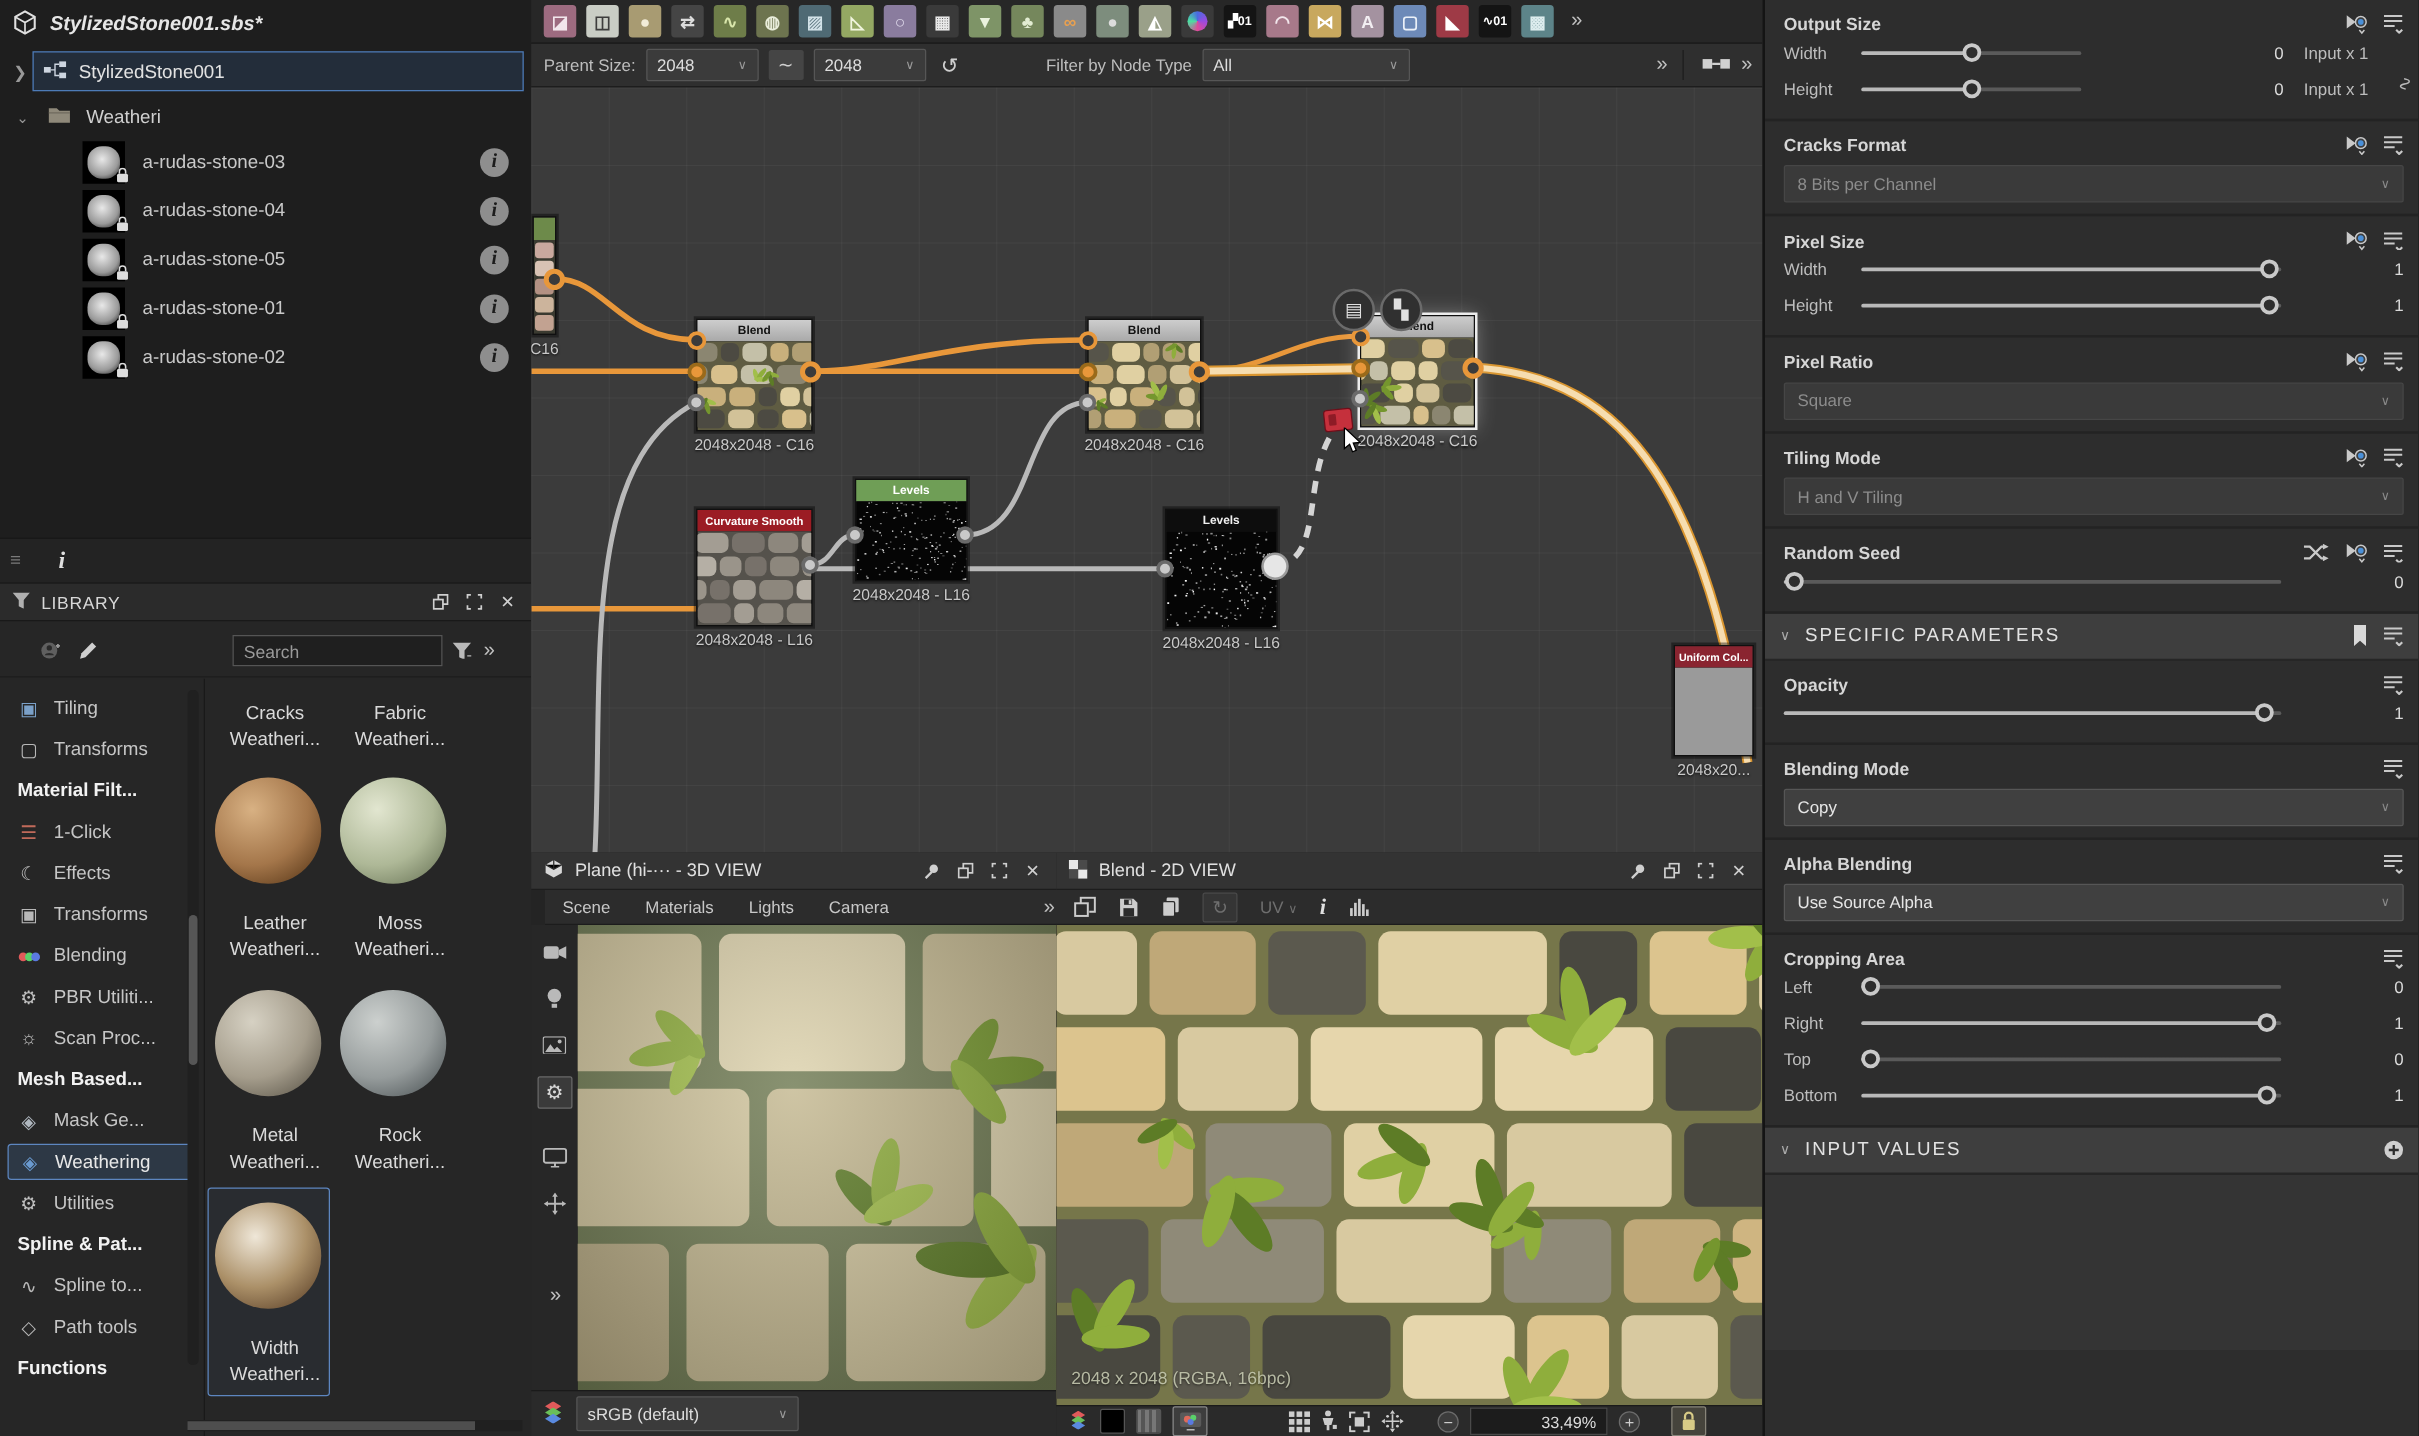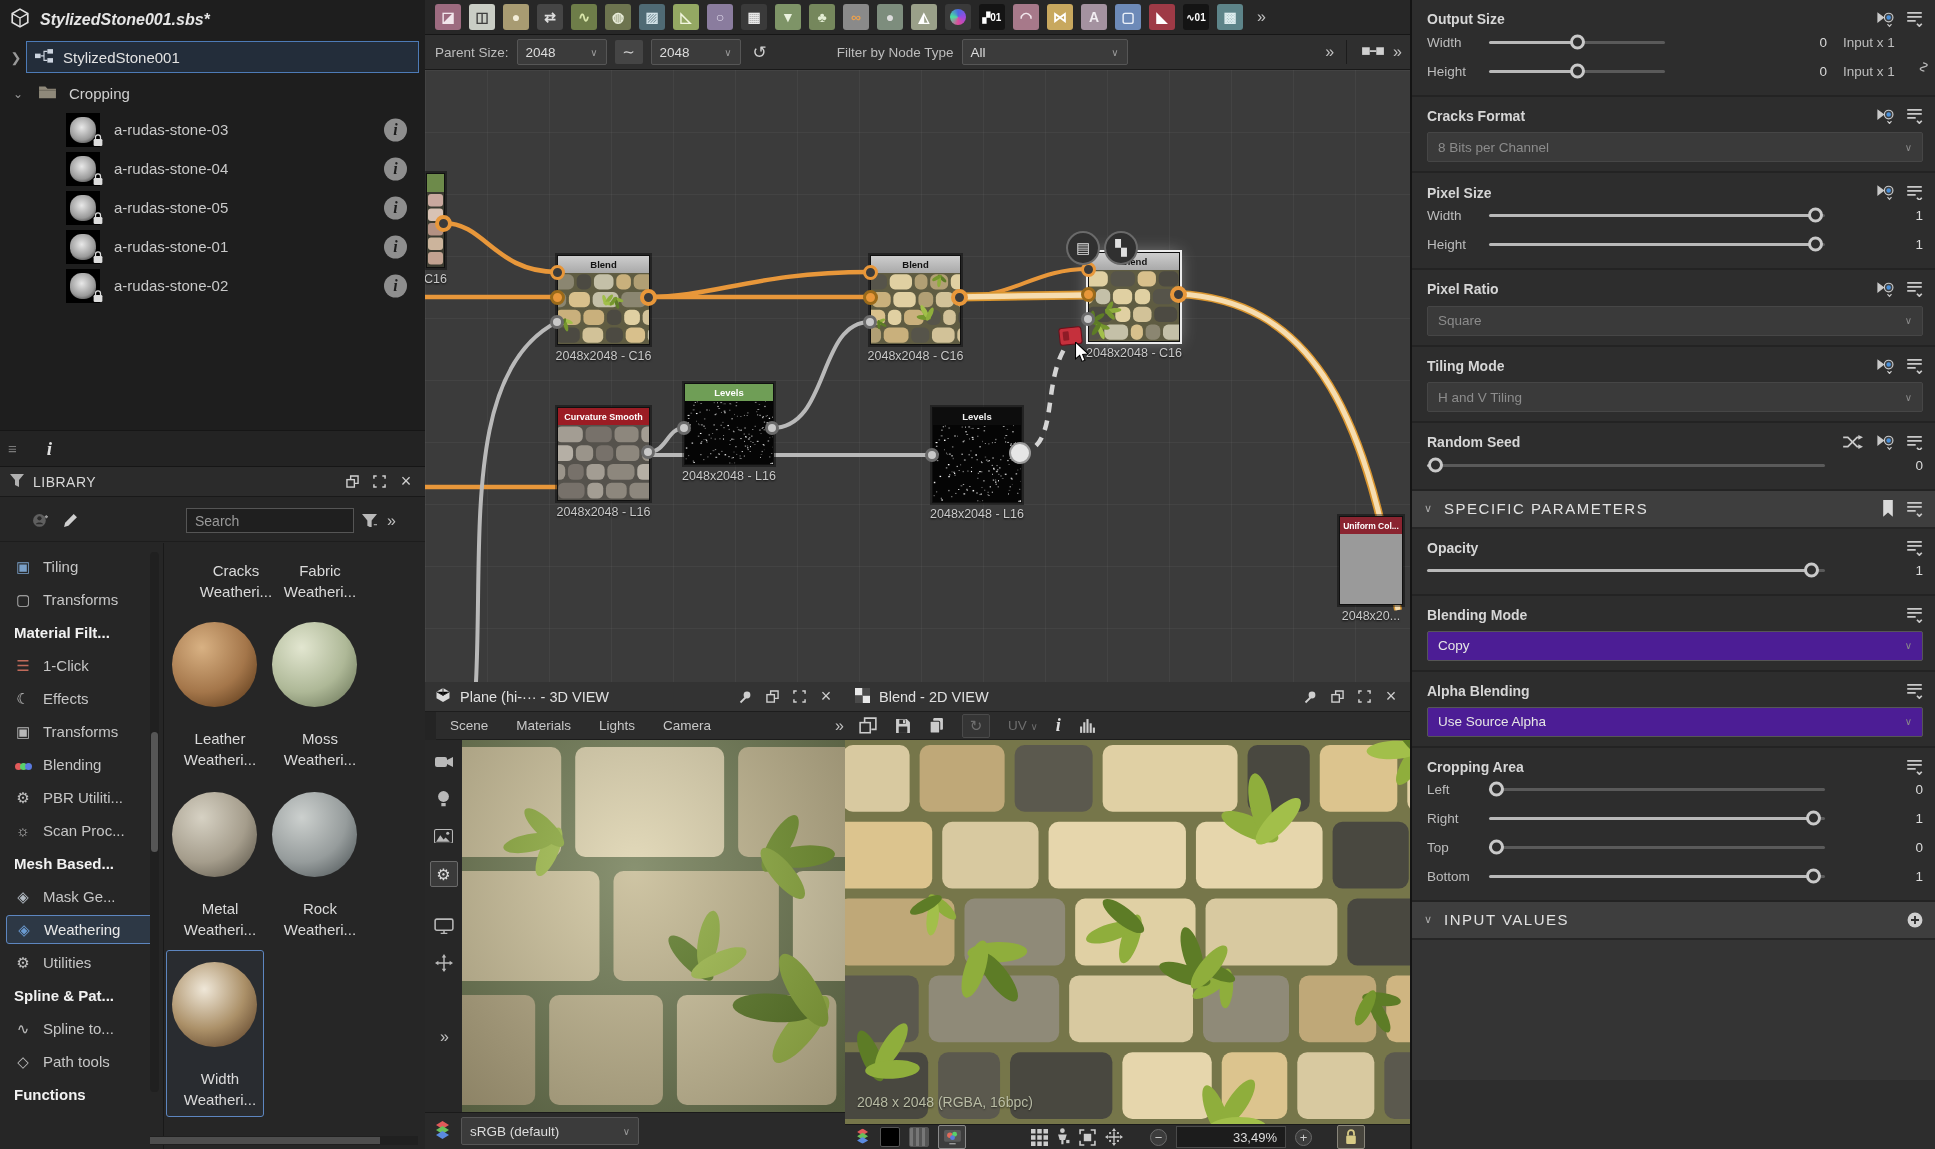--- a/index.html
+++ b/index.html
@@ -115,21 +115,21 @@
   .sec-title{flex:1;font-size:14px;font-weight:bold;color:#d6d6d6;}
   .srow{display:flex;align-items:center;gap:10px;height:29px;}
   .srow .lbl{width:52px;font-size:13.5px;color:#bdbdbd;flex:none;}
   .srow .track{position:relative;flex:1;height:3px;border-radius:2px;}
   .srow .track.short{flex:none;width:176px;}
   .srow .spacer{flex:1;}
   .srow .handle{position:absolute;top:50%;width:15px;height:15px;border:3px solid #c9c9c9;border-radius:50%;background:#2d2d2d;transform:translateY(-50%);box-sizing:border-box;}
   .srow .val{width:88px;text-align:right;font-size:13.5px;color:#dadada;flex:none;}
   .srow .extra{width:80px;font-size:13.5px;color:#bdbdbd;flex:none;text-align:left;padding-left:6px;}
   .pdrop{margin-top:8px;height:28px;border-radius:2px;display:flex;align-items:center;padding:0 10px;font-size:13.5px;justify-content:space-between;}
-  .pdrop.en{background:#4c1d95;border:1px solid #565656;color:#e6e6e6;gap:45px;}
+  .pdrop.en{background:#404040;border:1px solid #565656;color:#e6e6e6;gap:45px;}
   .pdrop.dis{background:#3a3a3a;border:1px solid #464646;color:#8c8c8c;}
   .pdrop .c{font-size:10px;color:#8a8a8a;}
   .sec-header{height:36px;background:#3e3e3e;display:flex;align-items:center;gap:12px;padding:0 12px;border-bottom:2px solid #262626;}
   .sec-header .chev{color:#aaa;font-size:11px;}
   .sec-header .t{flex:1;font-size:15px;letter-spacing:1.5px;color:#e2e2e2;}
   .linkic{position:absolute;right:4px;top:58px;color:#b9b9b9;font-size:15px;transform:rotate(90deg);}
   #props-filler{background:#343434;height:140px;}
   .icbtn{display:flex;align-items:center;flex:none;}
 </style>
 </head>
@@ -162,21 +162,21 @@
       </div>
     </div>
     <div id="exp-resrow">
       <span class="chev">⌄</span>
       <span>
         <svg width="19" viewBox="0 0 18 13">
             <path d="M1 1.5h6l2 2h8v9H1z" fill="#8f897a"></path>
             <path d="M1 5h16" stroke="#6f6a5e"></path>
           </svg>
       </span>
-      <span class="t">Cropping</span>
+      <span class="t">Weatheri</span>
     </div>
     <div id="exp-items">
         <div class="res-item">
           <span class="res-thumb">
             <span class="blob"></span>
             <span class="lk"><svg width="10" viewBox="0 0 8 10">
                 <rect x="0.5" y="4" width="7" height="5.5" rx="1" fill="#ddd"></rect>
                 <path d="M2 4V2.6a2 2 0 014 0V4" stroke="#ddd" fill="none"></path>
               </svg></span>
           </span>
@@ -343,21 +343,21 @@
         </div>
         <div class="cat hdr" style="top: 613px;">
           <span>Functions</span>
         </div>
       </div>
     <div id="lib-divider"></div>
     <div class="vscroll">
         <div class="thumb"></div>
       </div>
     <div id="lib-grid">
-        <div class="matlabel" style="left: 181px; top: 93px;">
+        <div class="matlabel" style="left: 165px; top: 93px;">
           <div>Cracks</div>
           <div>Weatheri...</div>
         </div>
         <div class="matlabel" style="left: 265px; top: 93px; text-align: center;">
           <div>Fabric</div>
           <div>Weatheri...</div>
         </div>
         <div class="sphere sph-leather" style="left: 172px; top: 155px;"></div>
         <div class="matlabel" style="left: 165px; top: 261px;">
           <div>Leather</div>

